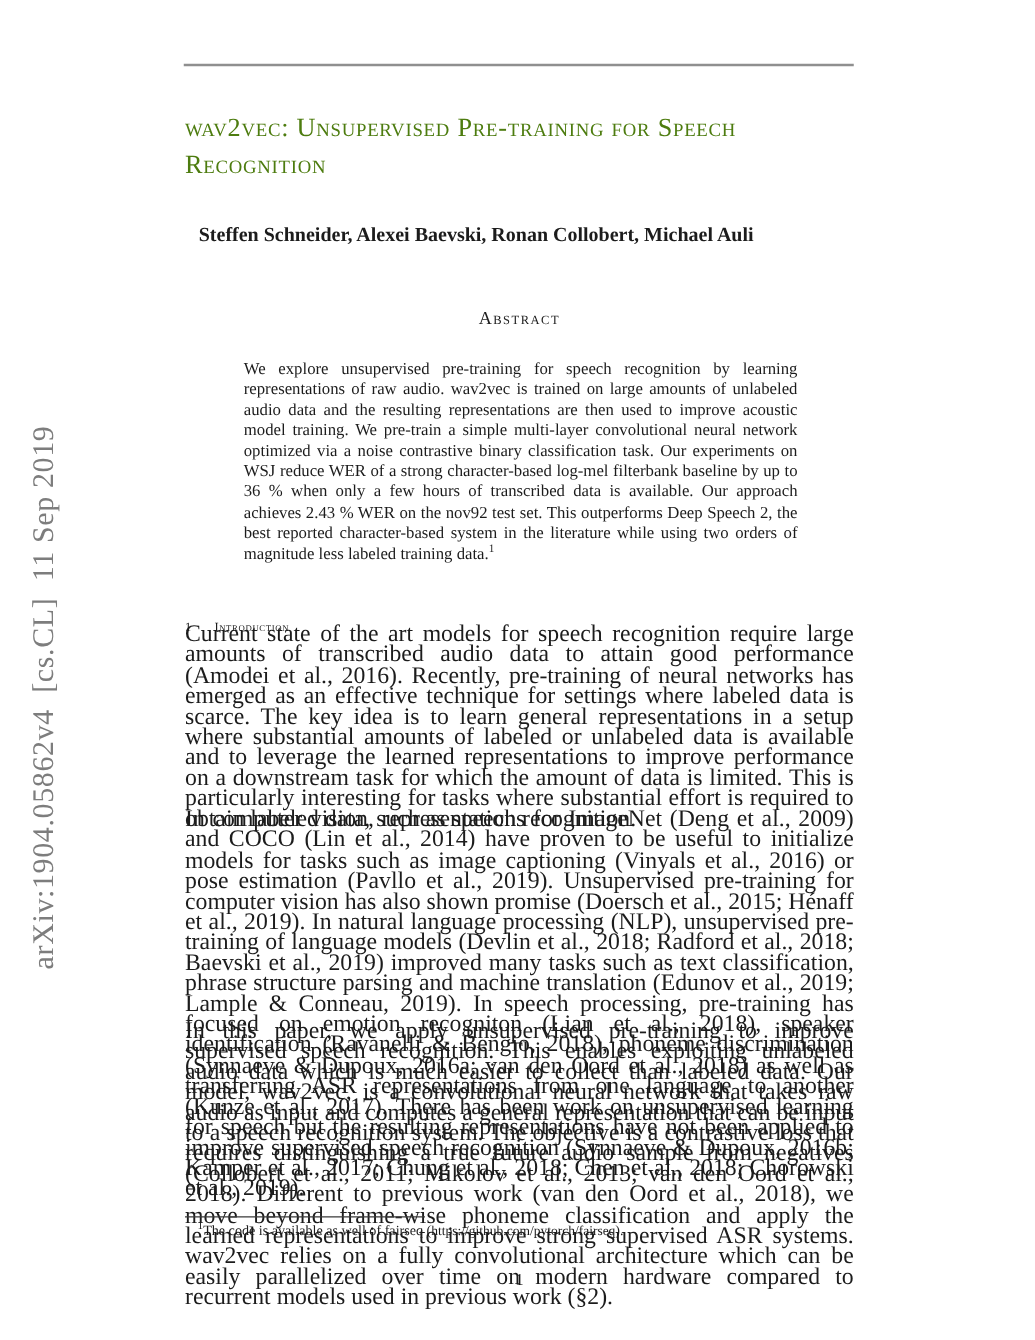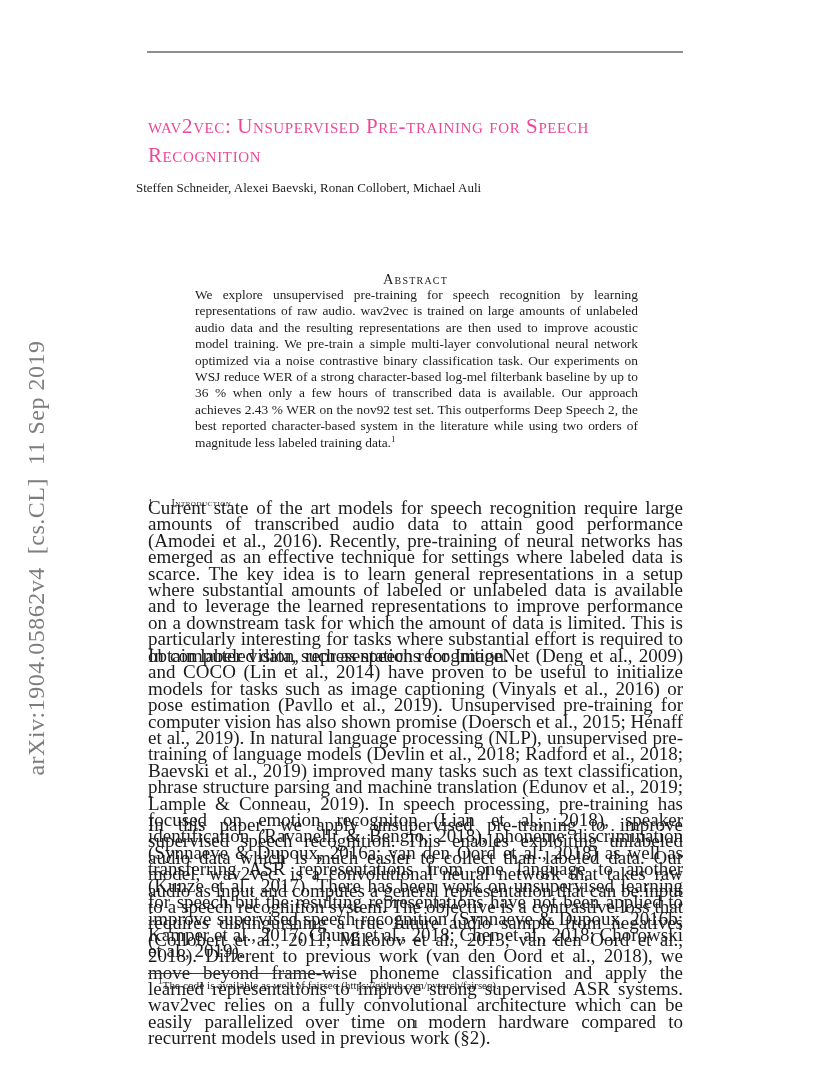--- a/index.html
+++ b/index.html
@@ -34,53 +34,52 @@
     top: 558px;
     transform: translate(-50%, -50%) rotate(-90deg);
     white-space: pre;
     font-size: 24px;
     letter-spacing: 0.5px;
     color: #7d7d7d;
   }
   .paper-title {
     position: absolute;
     left: 148px;
-    top: 112px;
+    top: 88px;
     width: 470px;
     font-size: 21px;
     line-height: 29px;
     font-variant: small-caps;
     letter-spacing: 0.6px;
-    color: #ec4899;
+    color: #4d7c0f;
   }
   .authors {
     position: absolute;
-    left: 136px;
+    left: 159px;
     top: 180px;
     width: 531px;
-    font-size: 13px;
-    font-weight: normal;
+    font-size: 16px;
+    font-weight: bold;
   }
   .affiliation {
     position: absolute;
     left: 152px;
     top: 197px;
     width: 531px;
     font-size: 13.5px;
   }
   .abstract-heading {
     position: absolute;
     left: 148px;
     top: 247px;
     width: 535px;
     text-align: center;
     font-variant: small-caps;
     font-size: 14.5px;
     letter-spacing: 1.2px;
-    margin-top: 24px;
   }
   .abstract-body {
     position: absolute;
     left: 195px;
     top: 287px;
     width: 443px;
     font-size: 13.4px;
     line-height: 16.4px;
     text-align: justify;
   }

